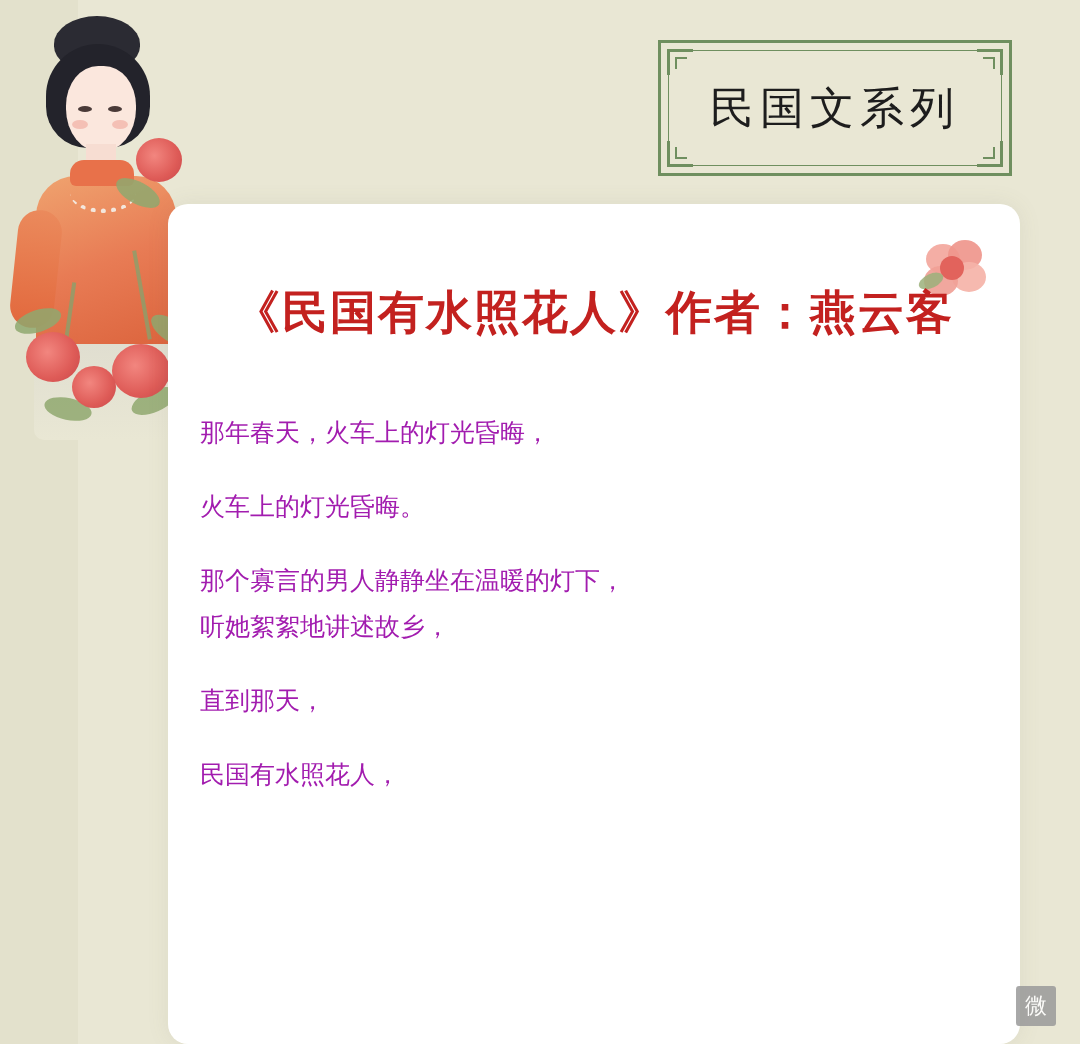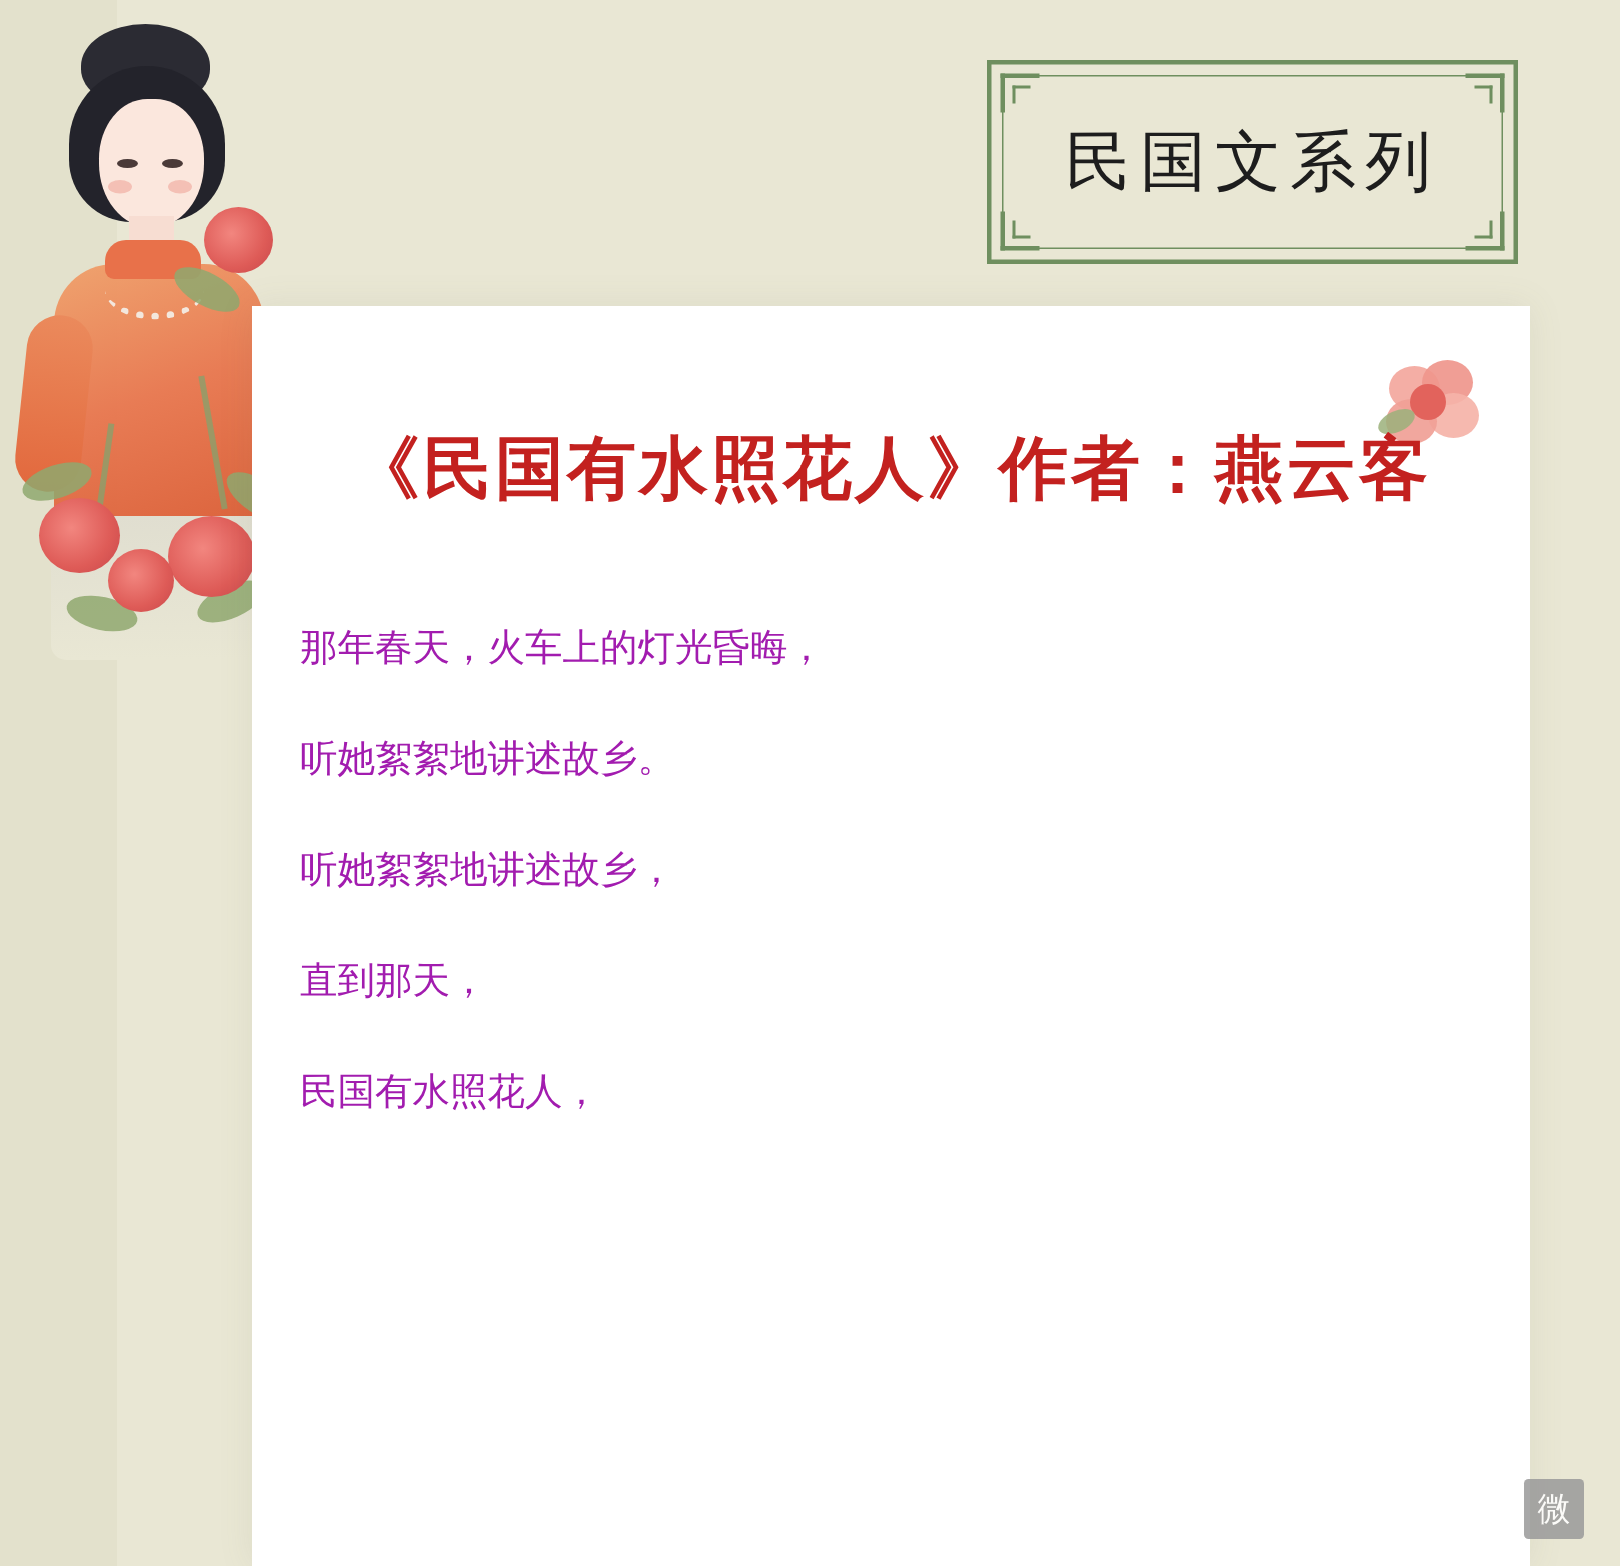--- a/index.html
+++ b/index.html
@@ -84,20 +84,21 @@
 
   
   .card {
     position: absolute;
     left: 168px;
     top: 204px;
     width: 852px;
     height: 840px;
     background: #ffffff;
     box-shadow: 0 0 22px rgba(120,120,90,0.10);
+    border-radius: 20px;
   }
 
   .title {
     position: absolute;
     left: 0; right: 0;
     top: 78px;
     text-align: center;
     font-size: 46px;
     font-weight: bold;
     color: #c3211f;
@@ -356,21 +357,22 @@
       <div class="petal p3"></div>
       <div class="petal p4"></div>
       <div class="core"></div>
       <div class="leaf"></div>
     </div>
 
     <div class="title">《民国有水照花人》作者：燕云客</div>
 
     <div class="body-text">
       <p>那年春天，火车上的灯光昏晦，</p>
-      <p>听她絮絮地讲述故乡。</p>
+      <p>火车上的灯光昏晦。</p>
+      <p class="tight">那个寡言的男人静静坐在温暖的灯下，</p>
       <p>听她絮絮地讲述故乡，</p>
       <p>直到那天，</p>
       <p>民国有水照花人，</p>
     </div>
   </div>
 
   <div class="watermark">微</div>
 
 </div>
 

